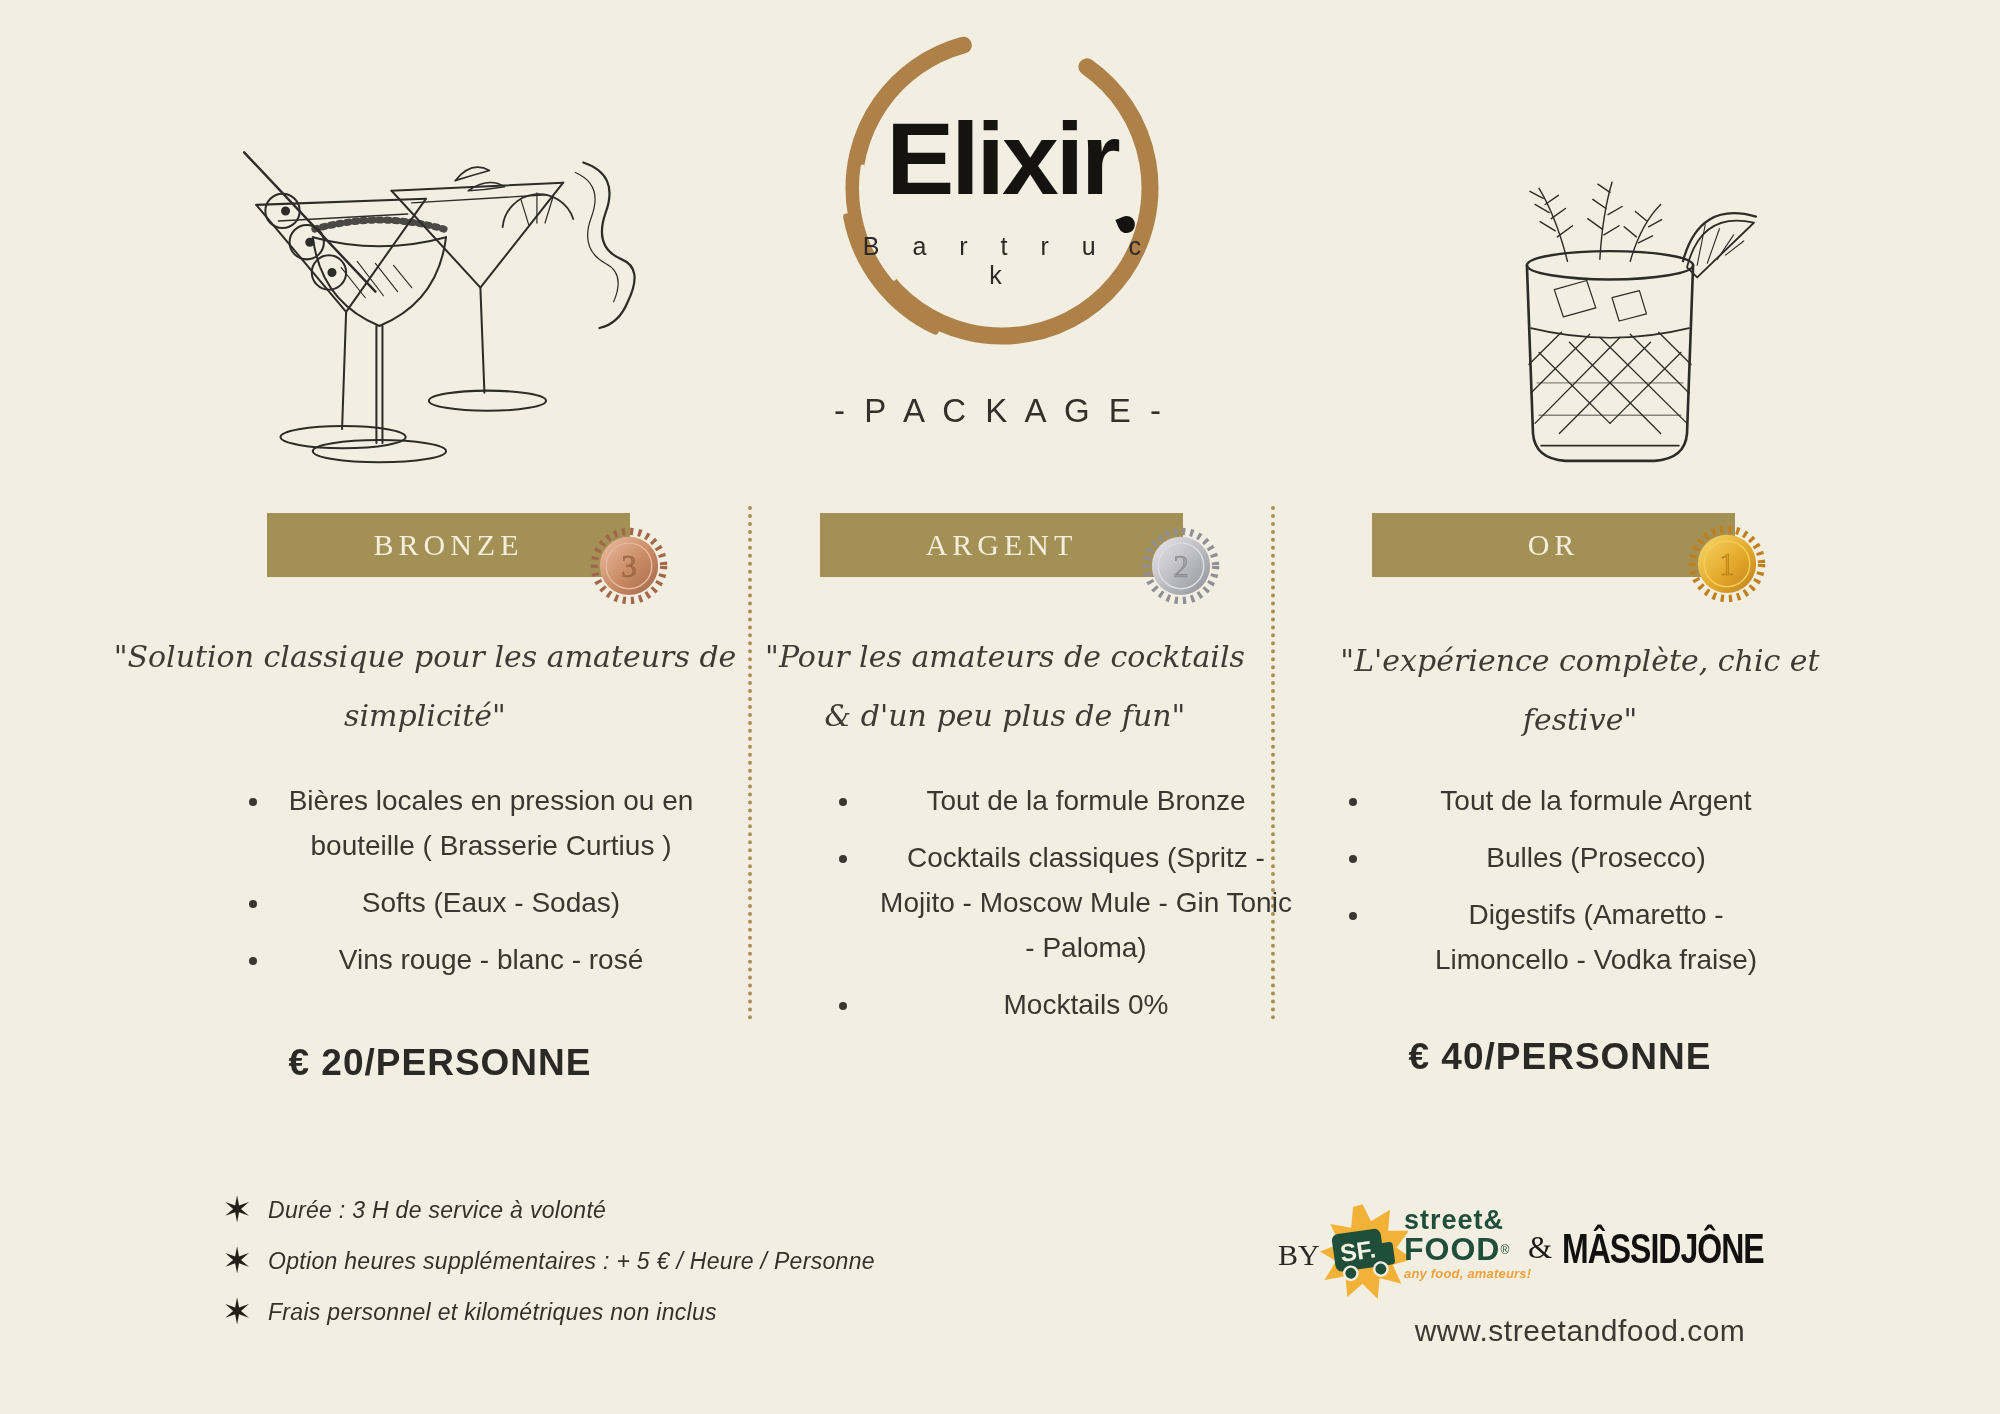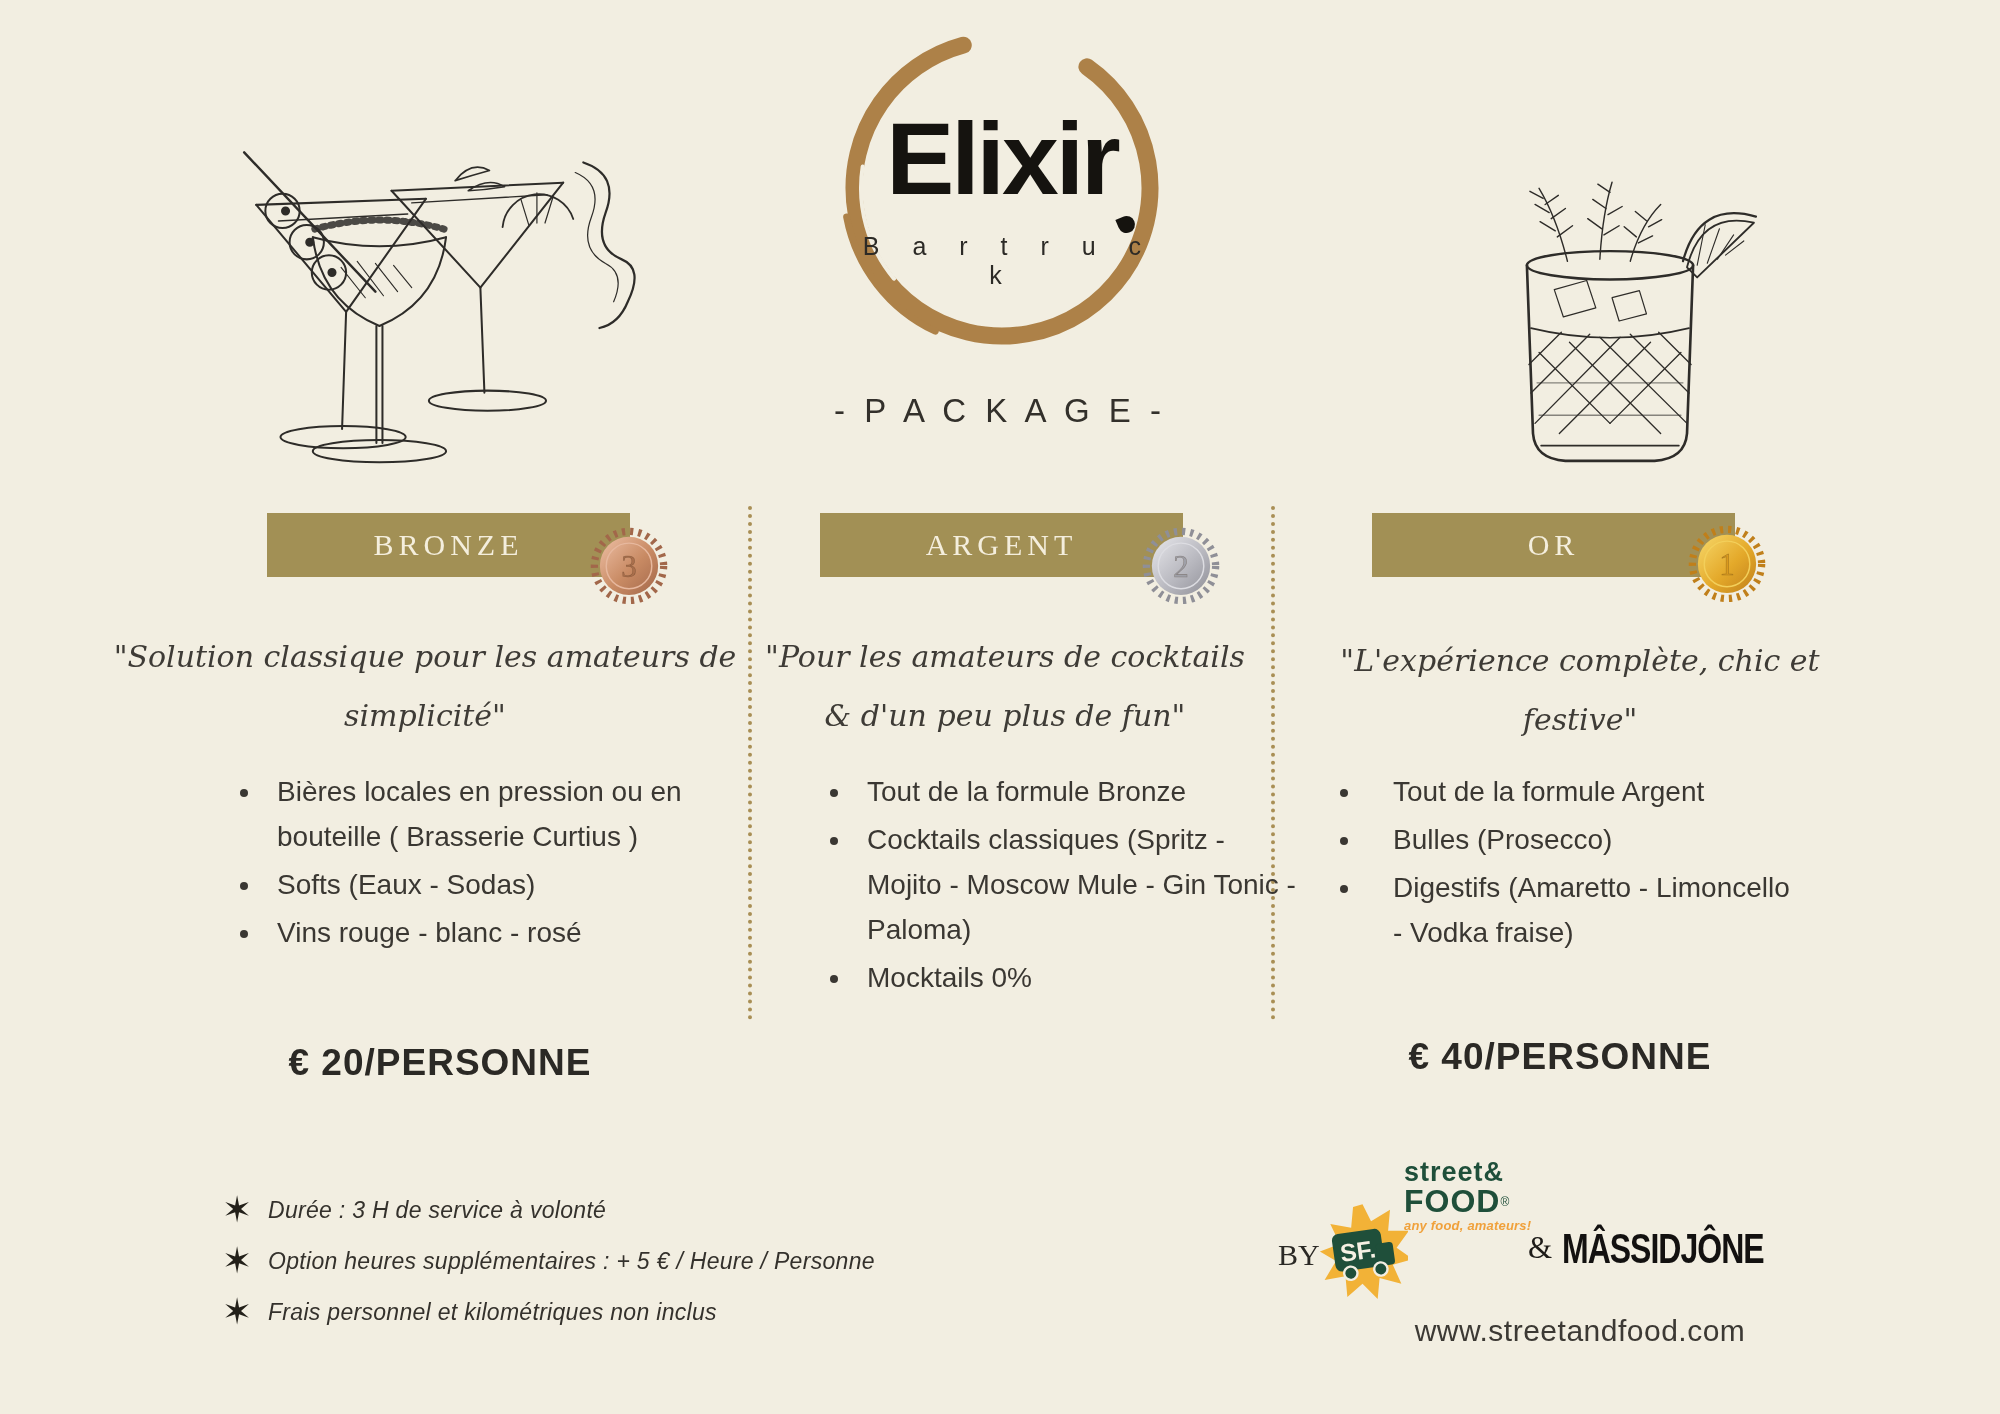--- a/index.html
+++ b/index.html
@@ -37,21 +37,21 @@
   .medal2{left:1686px;top:522px;}
   .medal-num{font-family:"Liberation Serif",serif;font-size:34px;stroke:rgba(60,40,20,.35);stroke-width:.6px;}
 
   .quote{font-family:"DejaVu Serif",serif;font-style:italic;font-size:30px;
     color:#3e3b36;text-align:center;line-height:1.95;}
   .quote0{left:105px;top:628px;width:640px;}
   .quote1{left:760px;top:628px;width:490px;}
   .quote2{left:1285px;top:632px;width:590px;}
 
   .items{margin:0;padding:0 0 0 38px;font-size:28px;line-height:1.61;color:#3a3732;}
-  .items li{padding-left:14px;margin:3px;}
+  .items li{padding-left:14px;margin:12px;text-align:center;}
   .items0{left:222px;top:766px;width:448px;}
   .items1{left:812px;top:766px;width:458px;}
   .items2{left:1322px;top:766px;width:442px;}
   .items2 li{padding-left:30px;}
 
   .price{font-size:37px;font-weight:800;letter-spacing:1px;color:#2b2925;text-align:center;}
   .price0{left:250px;top:1042px;width:380px;}
   .price1{left:810px;top:1048px;width:380px;}
   .price2{left:1370px;top:1036px;width:380px;}
 
@@ -61,21 +61,21 @@
 
   
   .notes{left:222px;top:1192px;width:760px;}
   .note-row{display:flex;align-items:center;margin-bottom:15px;}
   .note-star{font-size:36px;color:#232019;width:46px;flex:0 0 46px;line-height:1;}
   .note-text{font-size:23px;font-style:italic;color:#34312c;letter-spacing:.3px;}
 
   
   .by-label{left:1278px;top:1238px;font-family:"Liberation Serif",serif;font-size:30px;color:#2b2925;}
   .sf-logo{left:1318px;top:1202px;width:90px;height:100px;}
-  .sf-word{left:1404px;top:1160px;width:150px;color:#1f4f3a;font-weight:800;line-height:.95;}
+  .sf-word{left:1404px;top:1208px;width:150px;color:#1f4f3a;font-weight:800;line-height:.95;}
   .sf-line1{font-size:27px;letter-spacing:1px;}
   .sf-line2{font-size:32px;letter-spacing:1px;text-align:right;}
   .sf-reg{font-size:12px;font-weight:400;vertical-align:super;}
   .sf-tagline{font-size:13px;font-weight:700;font-style:italic;color:#f0a13b;margin-top:4px;letter-spacing:.2px;}
   .amp2{left:1528px;top:1230px;font-family:"Liberation Serif",serif;font-size:31px;color:#1d1b18;}
   .partner{left:1562px;top:1224px;font-size:32px;font-weight:800;letter-spacing:-1px;
     color:#131110;transform:scaleY(1.35);transform-origin:left top;white-space:nowrap;}
   .website{left:1360px;top:1314px;width:440px;text-align:center;font-size:30px;color:#3c3934;letter-spacing:.5px;}
 </style>
 </head>

